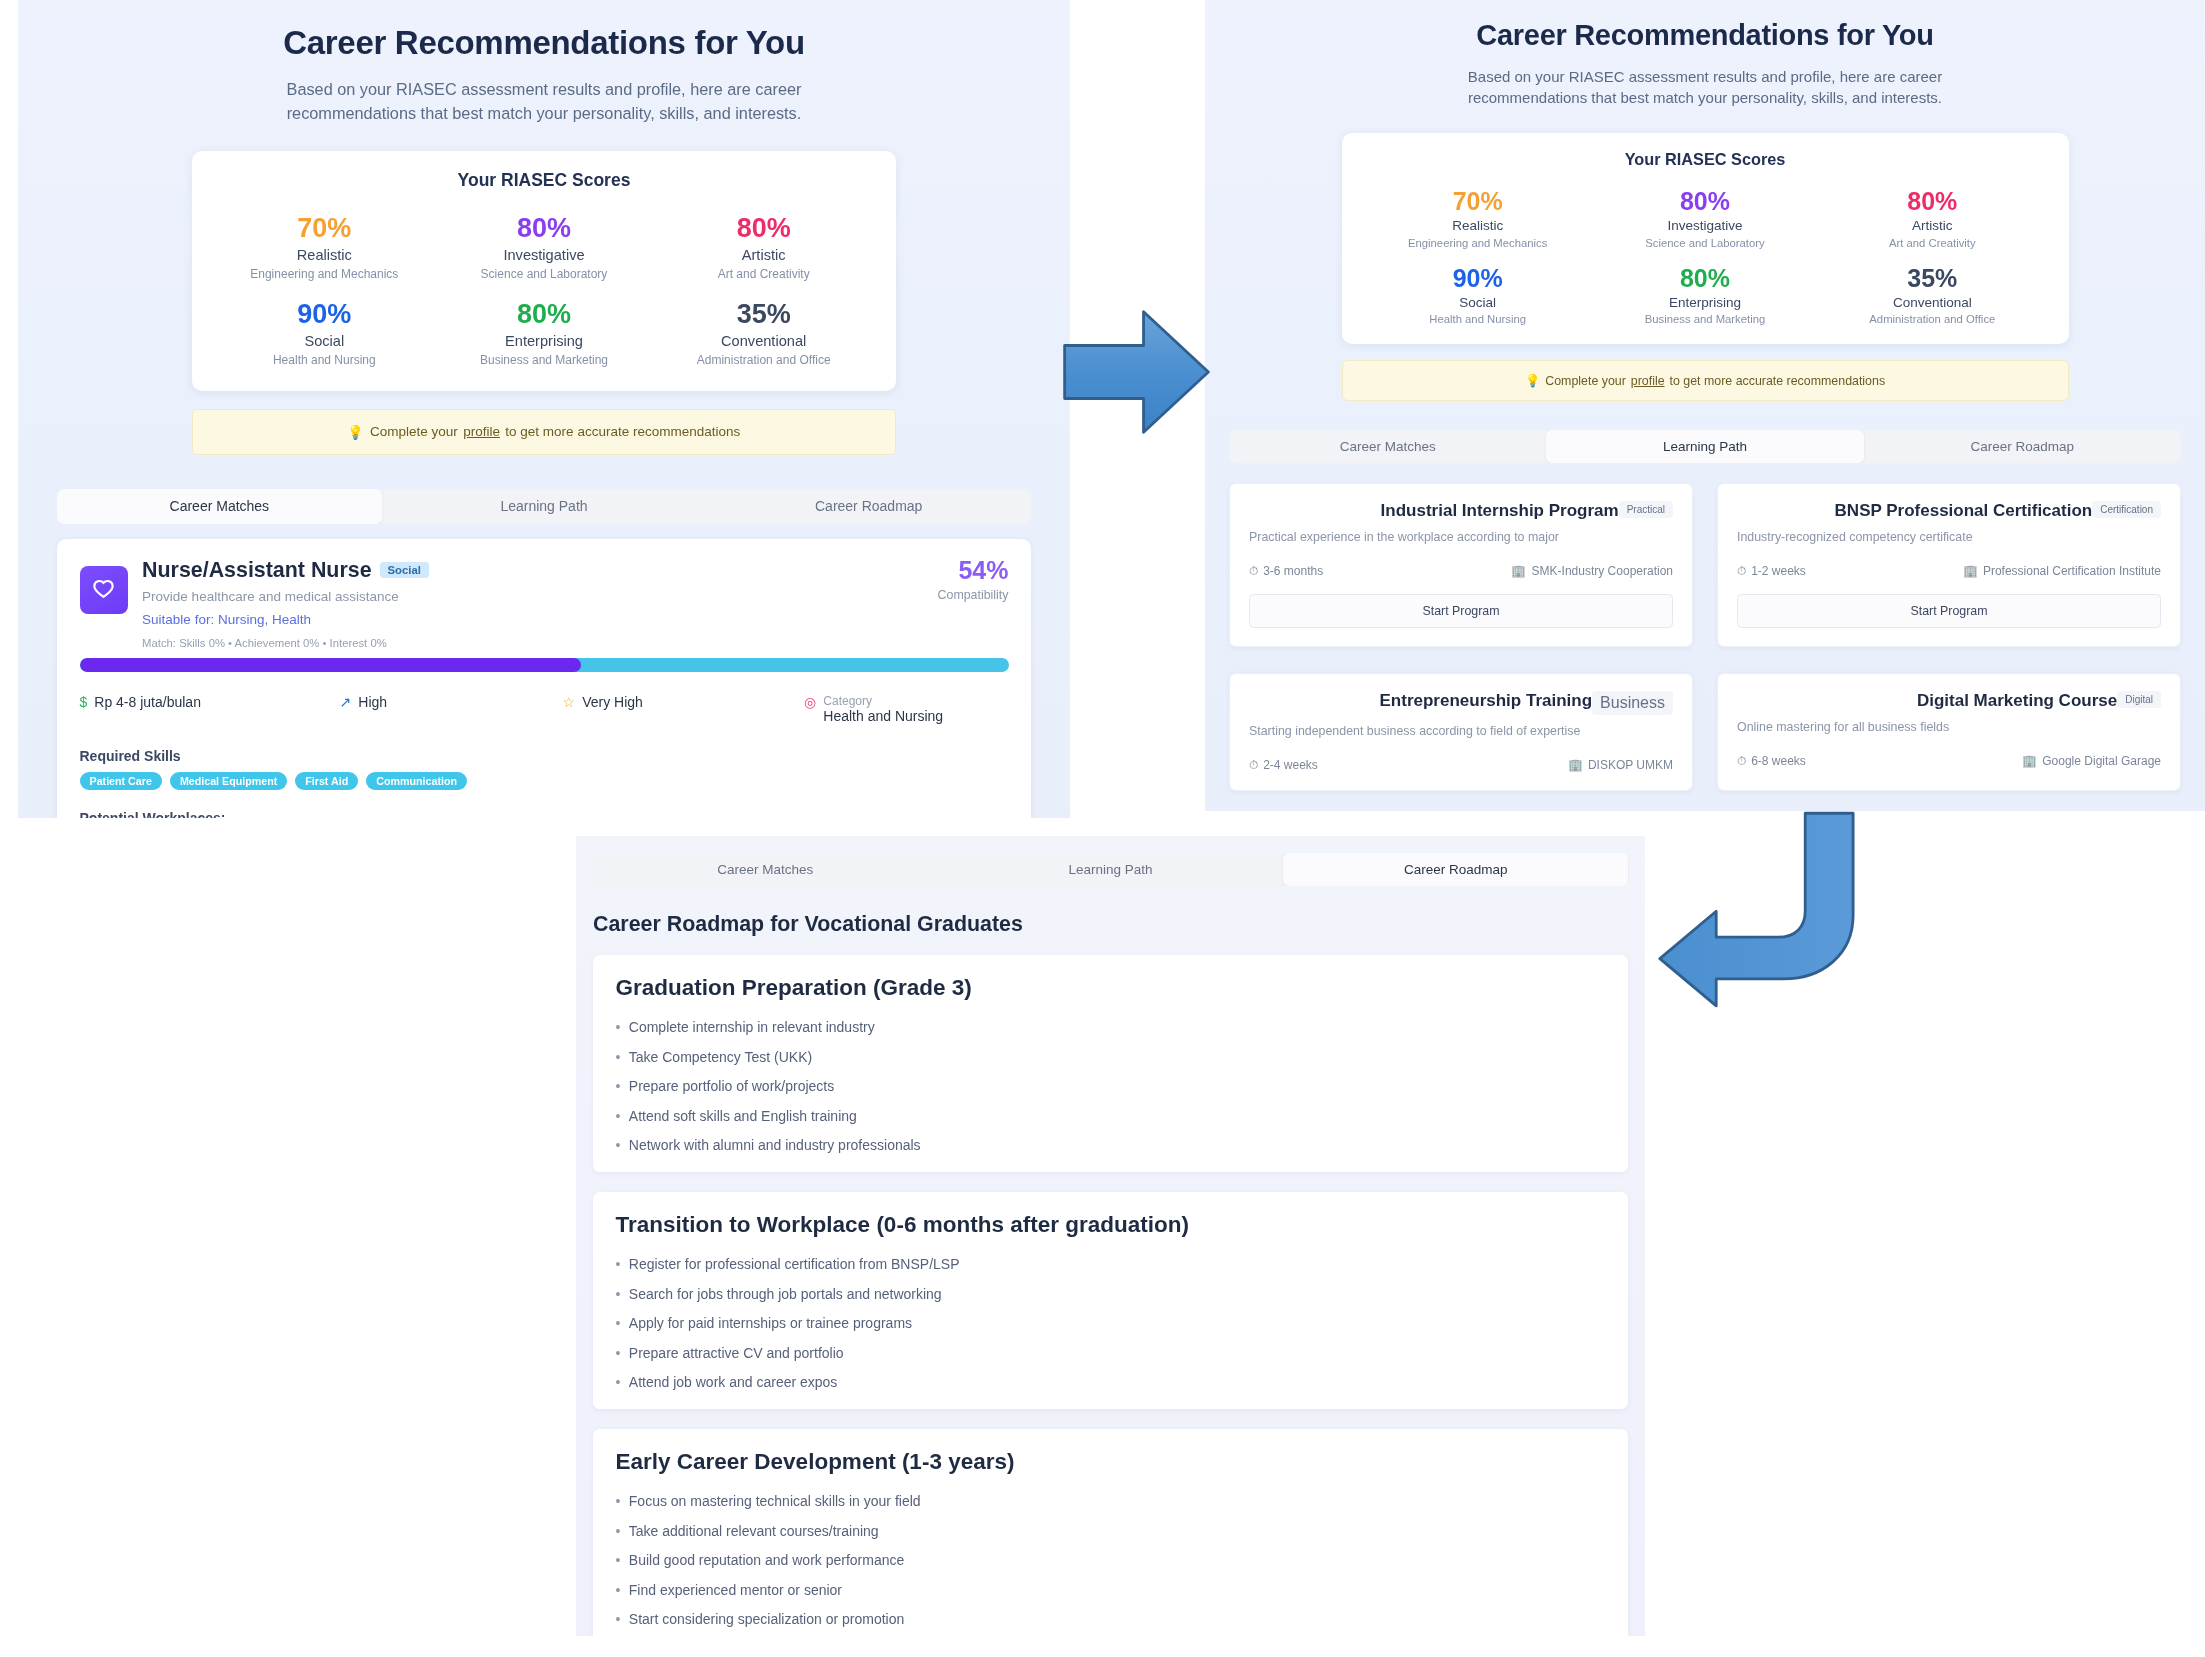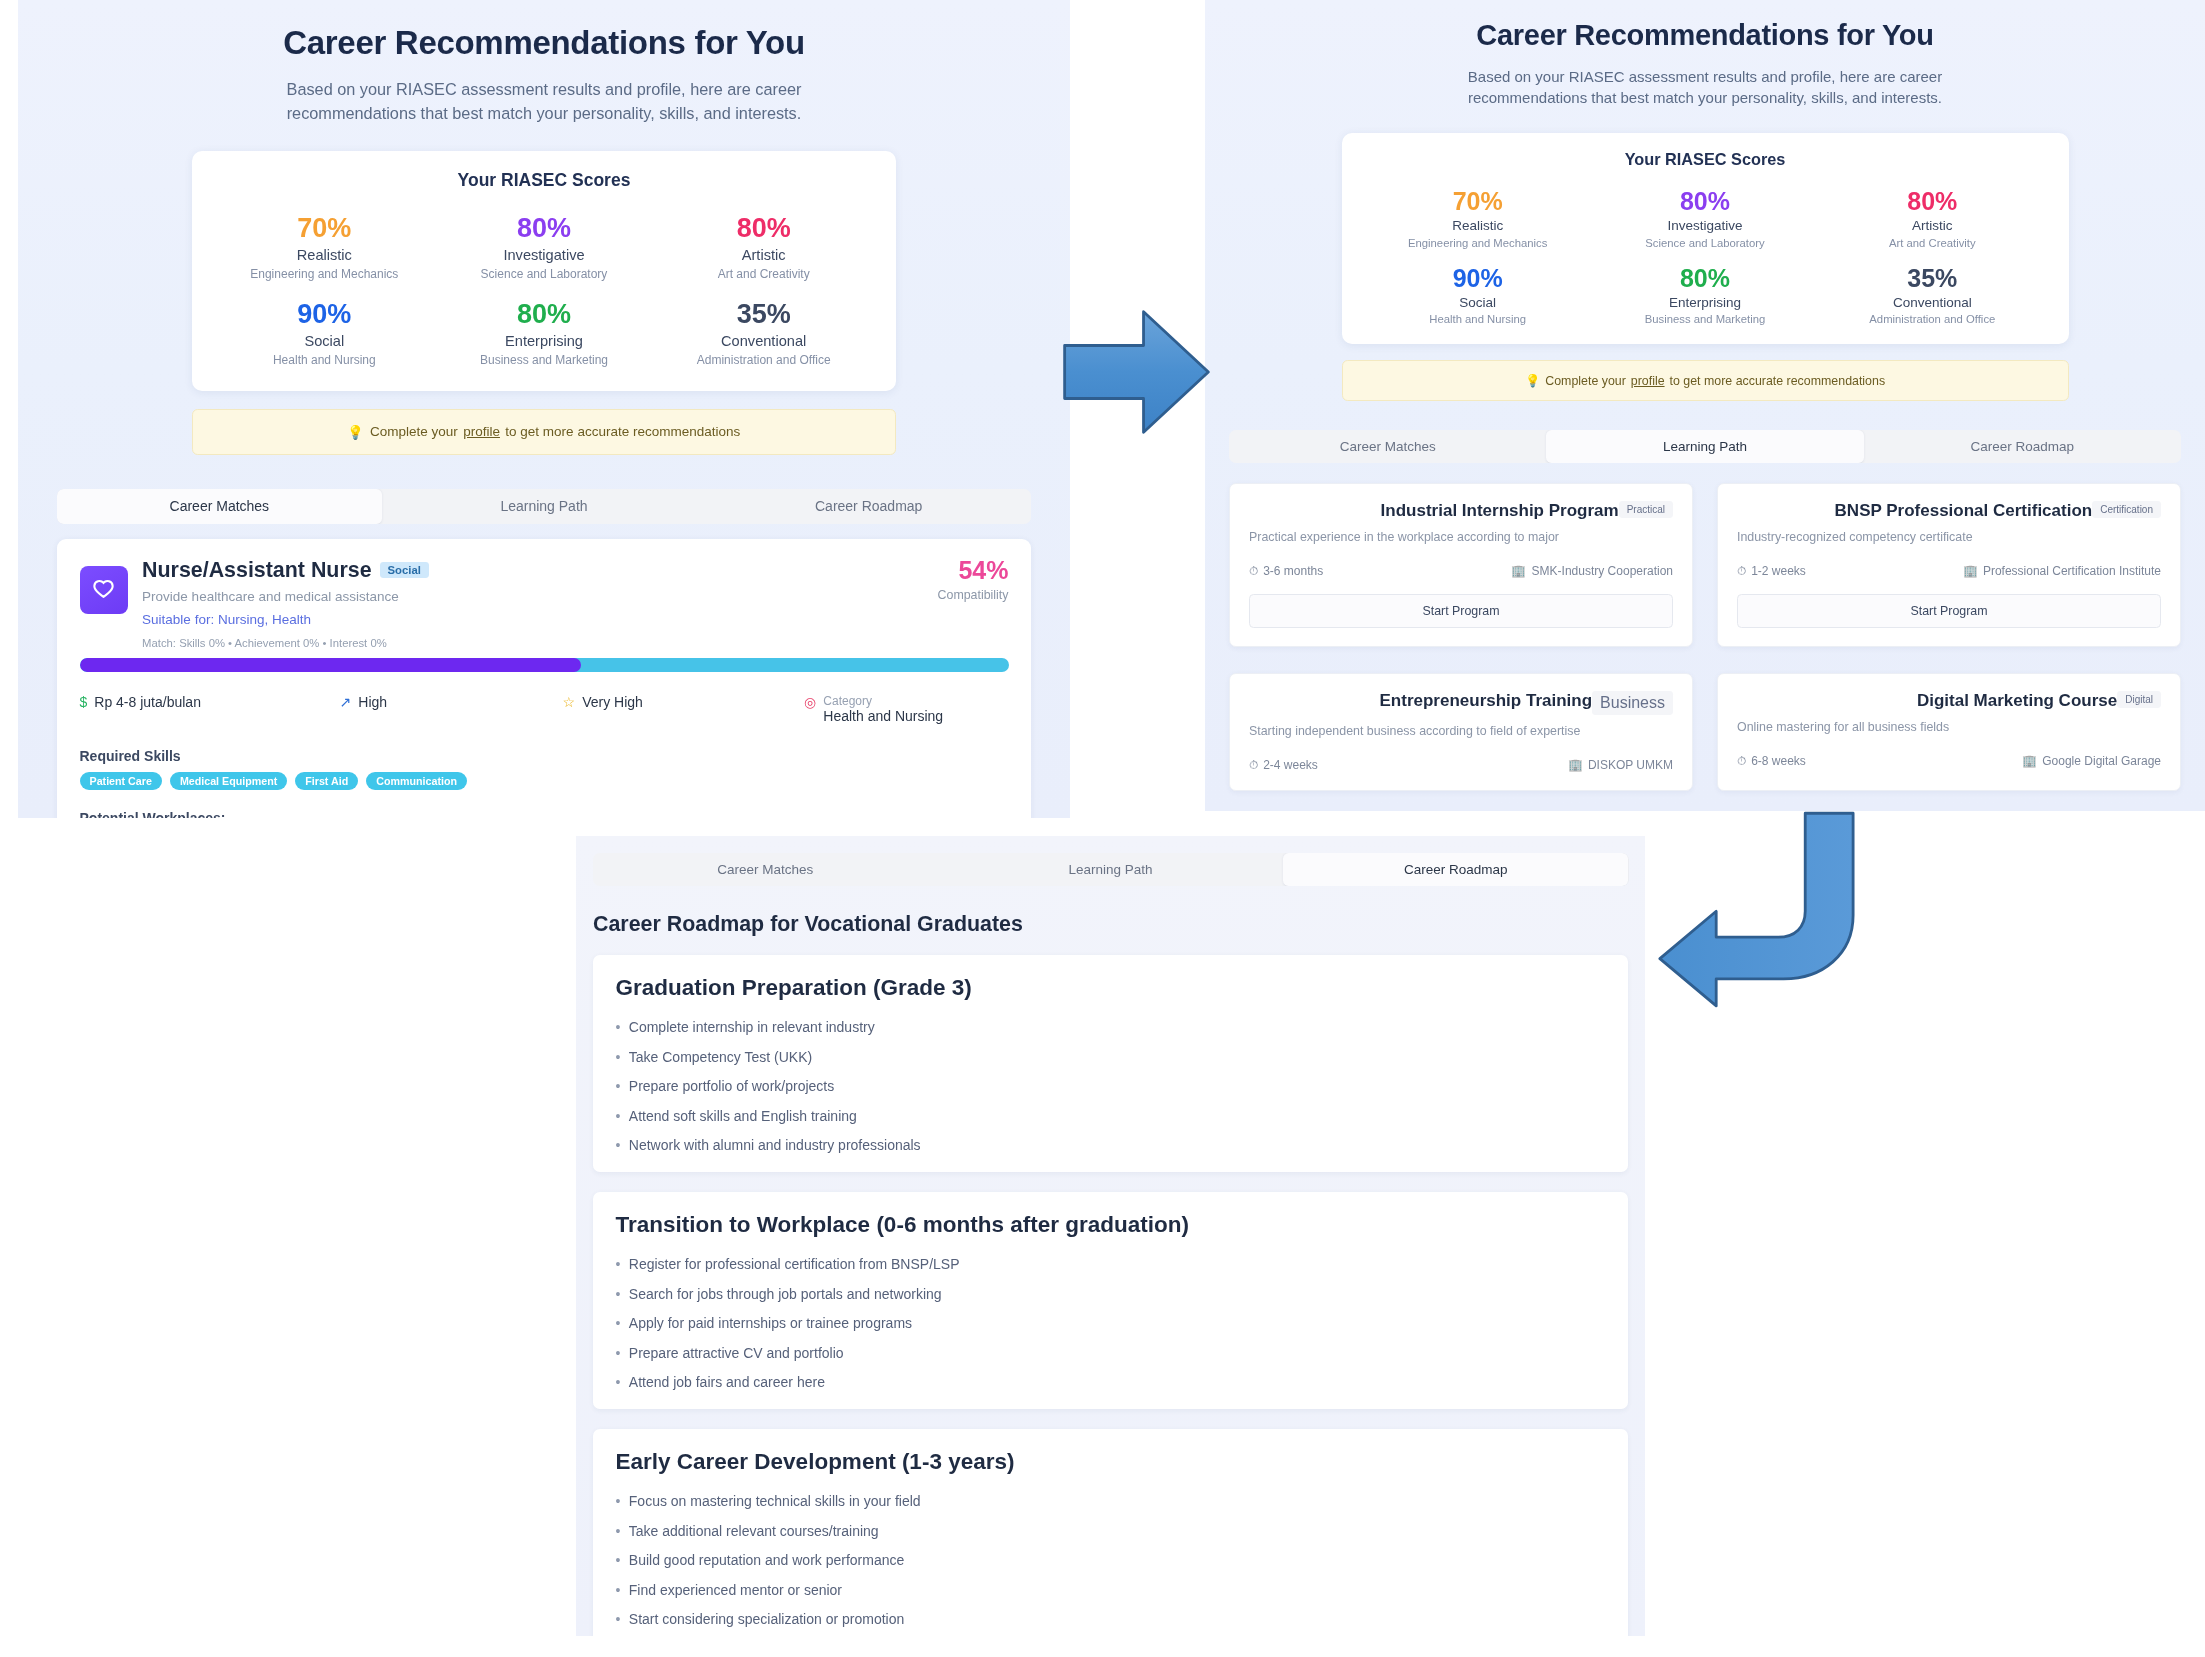--- a/index.html
+++ b/index.html
@@ -73,21 +73,21 @@
   .job-title-row { display:flex; align-items:center; gap:8px; }
   .job-title { font-weight:bold; color:#1f2b42; }
   .badge-social {
     background:#cfe8fb; color:#2a6ea8; border-radius:3.4px;
     font-weight:600;
   }
   .job-desc { color:#8c97a8; }
   .job-suitable { color:#5a6ee0; }
   .job-match { color:#95a0b1; }
   .compat { text-align:right; flex:none; }
-  .compat-pct { color:#ec4899; font-weight:bold; line-height:1; }
+  .compat-pct { color:#8b5cf6; font-weight:bold; line-height:1; }
   .compat-lbl { color:#8c97a8; }
 
   .progress { background:#46c3e8; border-radius:563px; overflow:hidden; }
   .progress > div { height:100%; background:#6d28f0; border-radius:563px; }
 
   .metrics { display:flex; }
   .metric { display:flex; align-items:flex-start; gap:.5em; color:#2b3648; }
   .metric .mi { flex:none; }
   .metric .sub { color:#97a1b2; display:block; }
 
@@ -451,21 +451,21 @@
           <div class="rm-item" style="font-size:14px;margin-bottom:13.5px;">
               <span class="bullet">•</span>
               <span>Apply for paid internships or trainee programs</span>
             </div>
           <div class="rm-item" style="font-size:14px;margin-bottom:13.5px;">
               <span class="bullet">•</span>
               <span>Prepare attractive CV and portfolio</span>
             </div>
           <div class="rm-item" style="font-size:14px;">
               <span class="bullet">•</span>
-              <span>Attend job fairs and career here</span>
+              <span>Attend job work and career expos</span>
             </div>
         </div>
       </div>
 
       <div class="rm-card" style="padding:20px 22.5px 19px;margin-top:20px;">
         <div class="rm-title" style="font-size:22.5px;">Early Career Development (1-3 years)</div>
         <div style="margin-top:18px;">
           <div class="rm-item" style="font-size:14px;margin-bottom:13.5px;">
               <span class="bullet">•</span>
               <span>Focus on mastering technical skills in your field</span>

